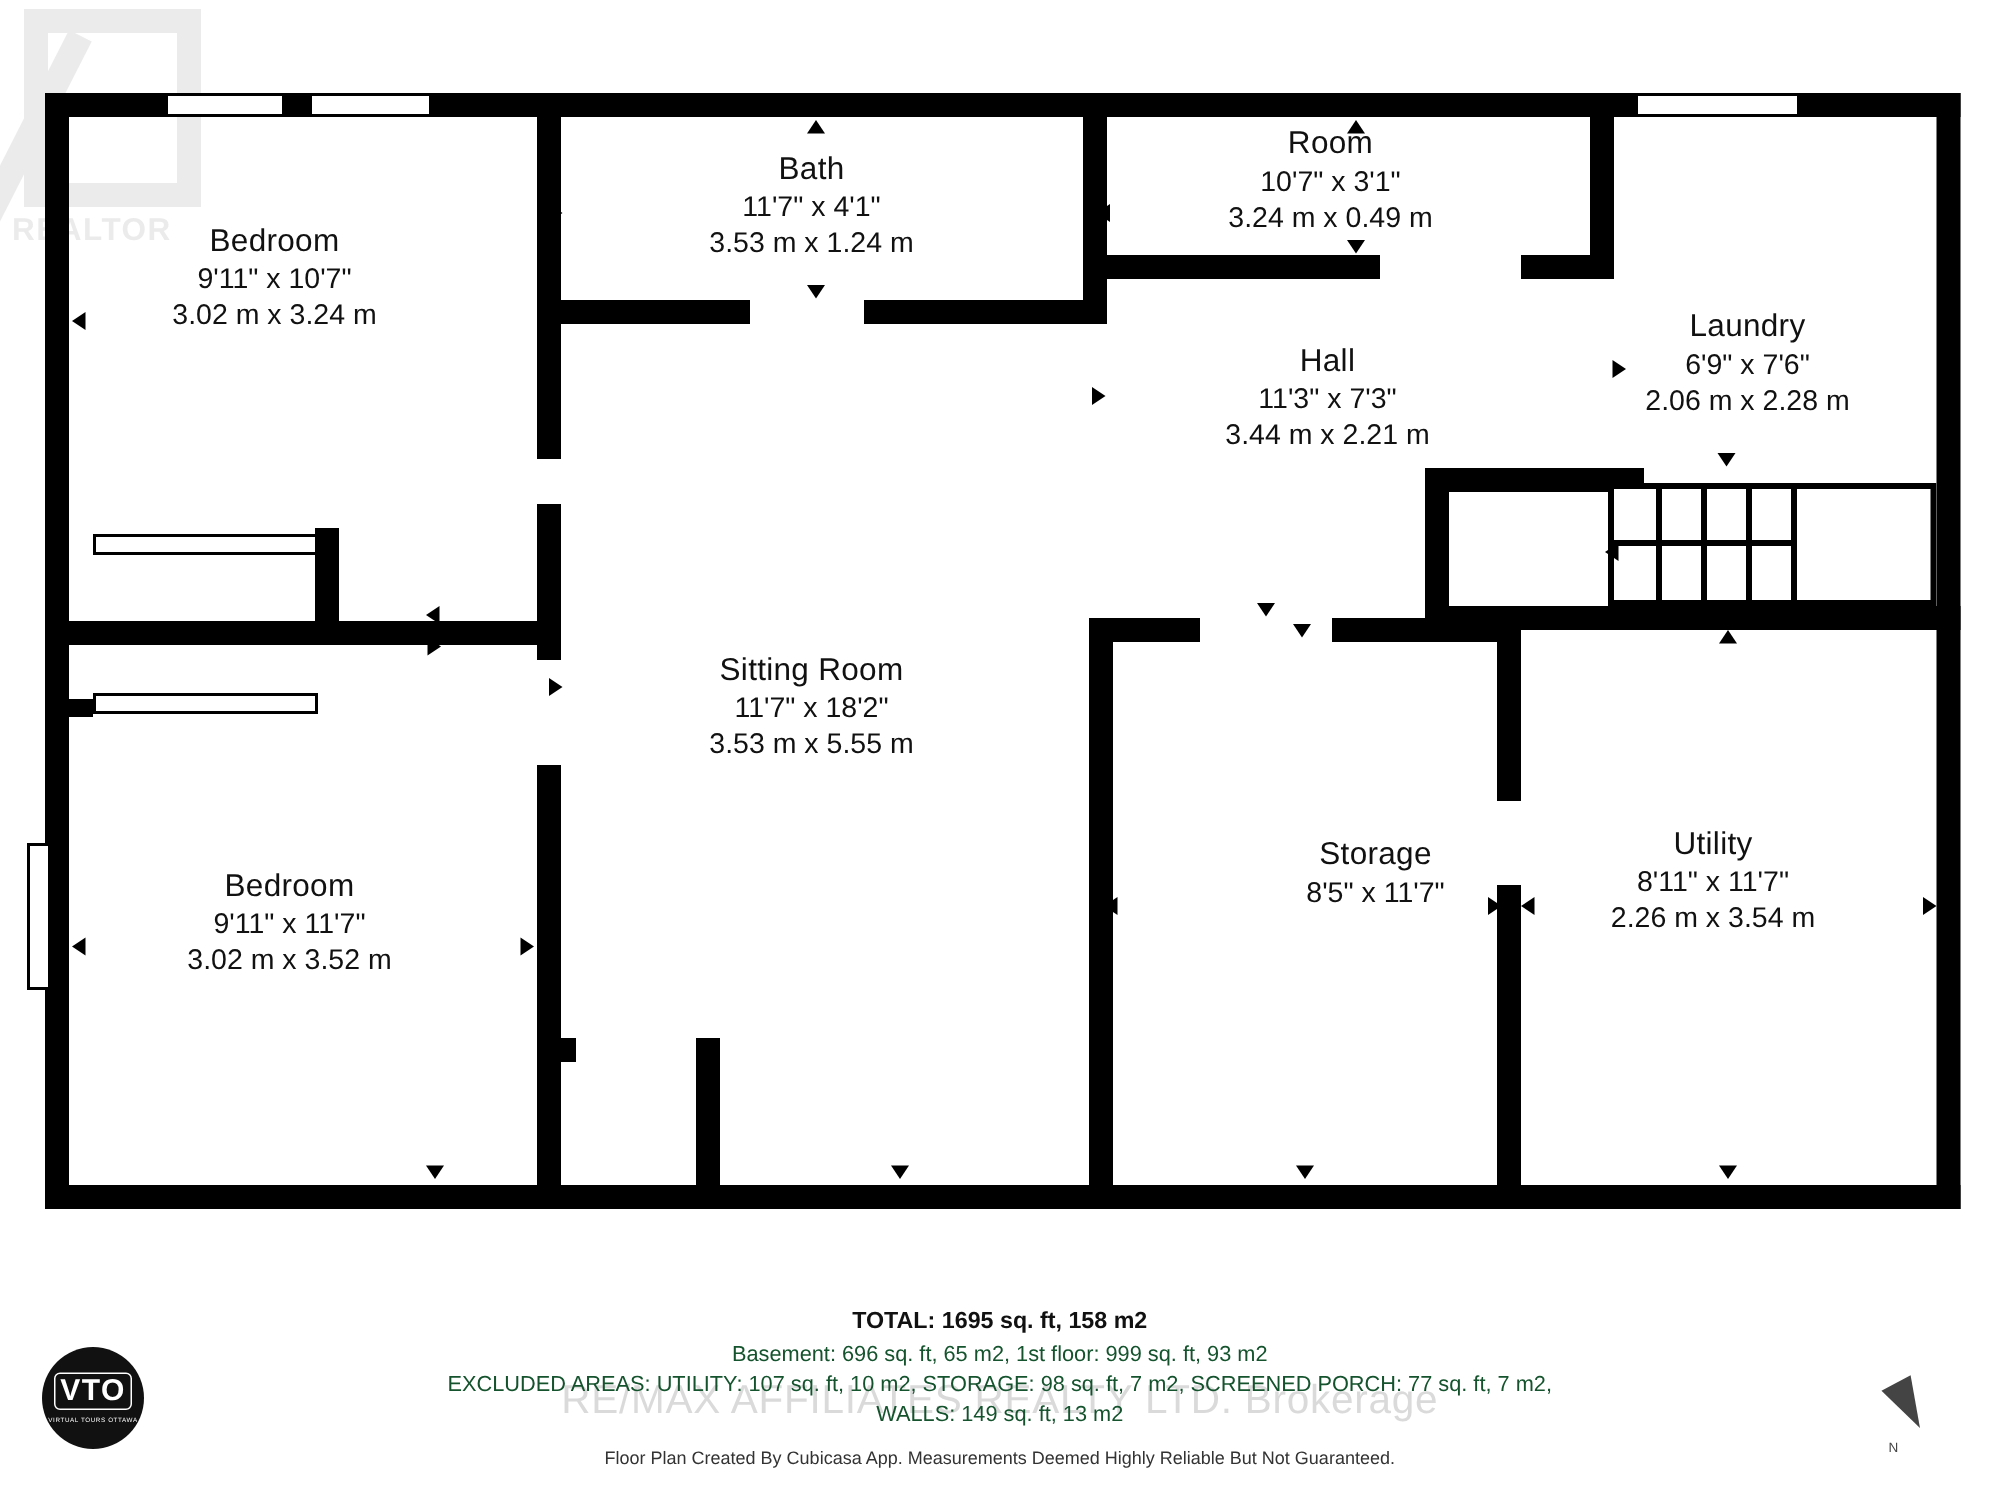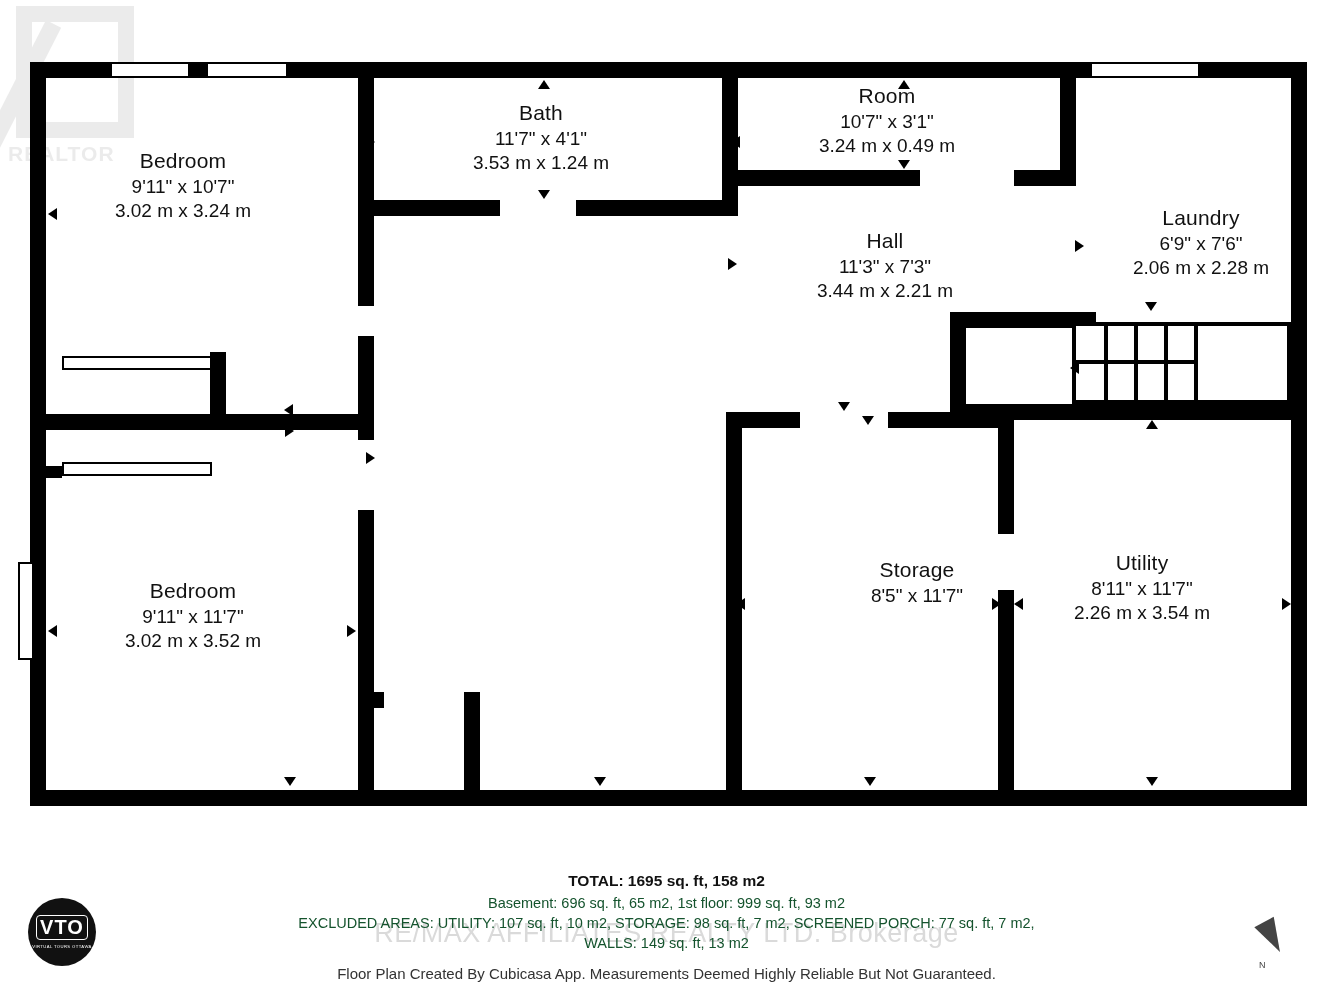--- a/index.html
+++ b/index.html
@@ -138,21 +138,21 @@
     color: #111;
     margin-bottom: 3px;
   }
   #footer .line {
     font-size: 14.5px;
     color: #14532d;
     line-height: 1.38;
   }
   #footer .credit {
     margin-top: 12px;
-    font-size: 15px;
+    font-size: 12px;
     color: #333;
   }
 
   
   #brokerage-watermark {
     position: absolute;
     left: 0;
     top: 918px;
     width: 1333px;
     text-align: center;
@@ -300,32 +300,37 @@
     <span class="rdim">11'7" x 4'1"</span>
     <span class="rdim">3.53 m x 1.24 m</span>
   </div>
 
   <div class="room-label" style="left:774px; top:83px; width:226px;">
     <span class="rname">Room</span>
     <span class="rdim">10'7" x 3'1"</span>
     <span class="rdim">3.24 m x 0.49 m</span>
   </div>
 
-  <div class="room-label" style="left:1088px; top:205px; width:226px;">
+  <div class="room-label" style="left:1052px; top:205px; width:226px;">
     <span class="rname">Laundry</span>
     <span class="rdim">6'9" x 7'6"</span>
     <span class="rdim">2.06 m x 2.28 m</span>
   </div>
 
   <div class="room-label" style="left:772px; top:228px; width:226px;">
     <span class="rname">Hall</span>
     <span class="rdim">11'3" x 7'3"</span>
     <span class="rdim">3.44 m x 2.21 m</span>
   </div>
 
+  <div class="room-label" style="left:428px; top:434px; width:226px;">
+    <span class="rname">Sitting Room</span>
+    <span class="rdim">11'7" x 18'2"</span>
+    <span class="rdim">3.53 m x 5.55 m</span>
+  </div>
 
   <div class="room-label" style="left:80px; top:578px; width:226px;">
     <span class="rname">Bedroom</span>
     <span class="rdim">9'11" x 11'7"</span>
     <span class="rdim">3.02 m x 3.52 m</span>
   </div>
 
   <div class="room-label" style="left:804px; top:557px; width:226px;">
     <span class="rname">Storage</span>
     <span class="rdim">8'5" x 11'7"</span>

